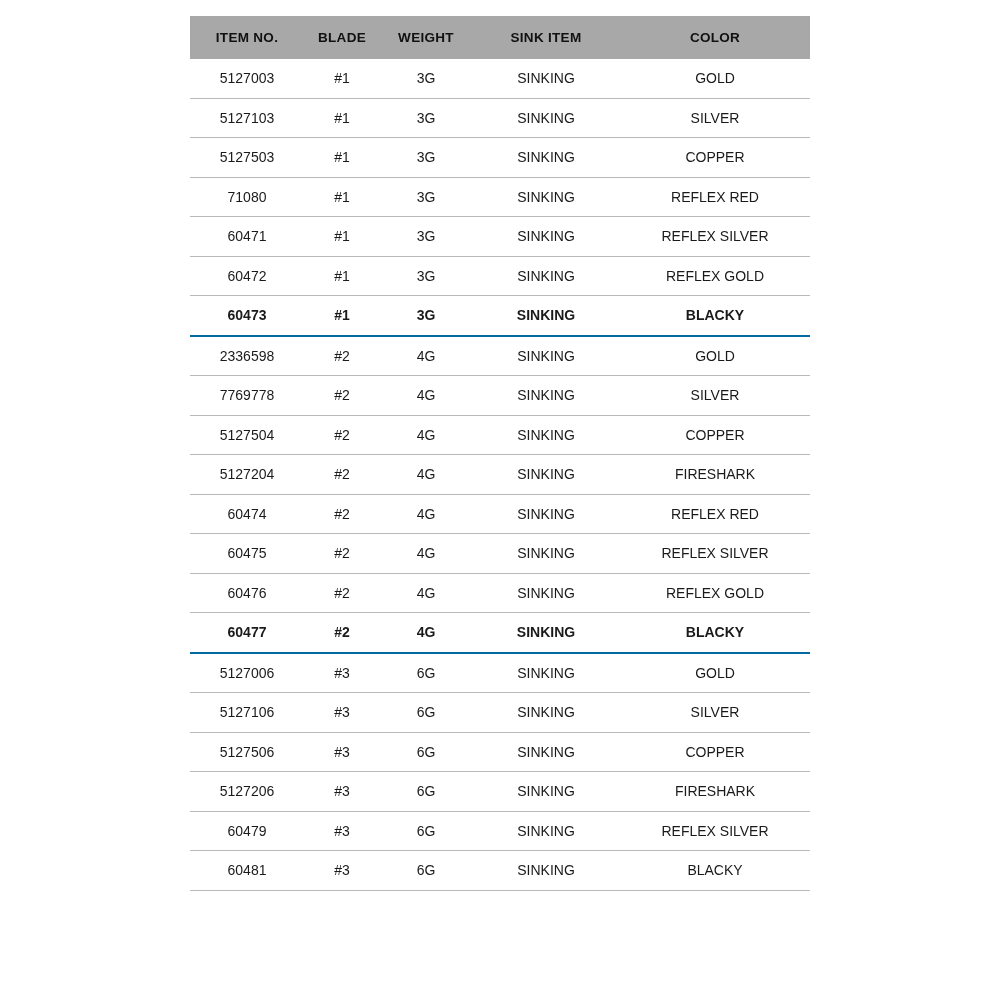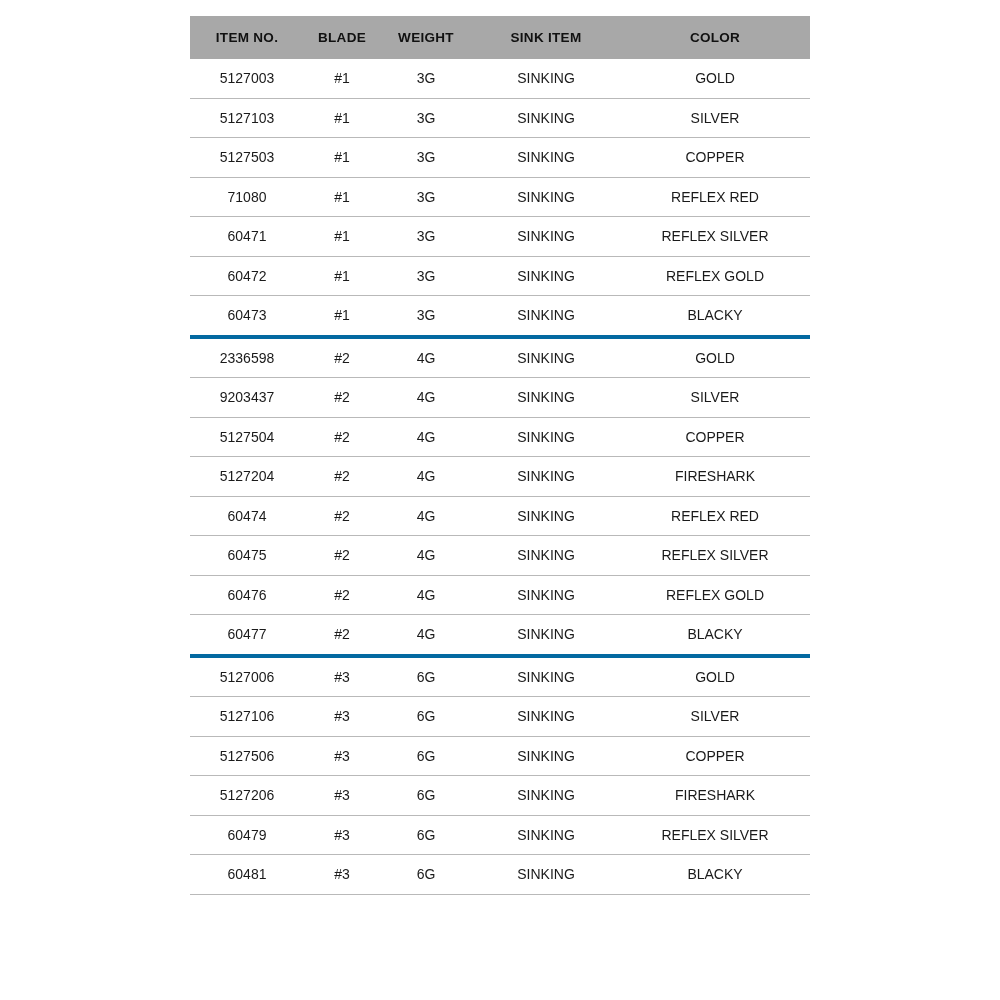--- a/index.html
+++ b/index.html
@@ -46,21 +46,22 @@
   table.spec td {
     font-size: 14px;
     color: #1a1a1a;
     height: 38.5px;
     padding: 0;
     text-align: center;
     border-bottom: 1px solid #b9b9b9;
     white-space: nowrap;
   }
   tr.group-end td {
-    border-bottom: 4px solid #0369a1;
+    border-bottom: 2px solid #0369a1;
+    font-weight: bold;
   }
   tr.last-row td {
     border-bottom: 1px solid #b9b9b9;
   }
   col.c-item { width: 114px; }
   col.c-blade { width: 76px; }
   col.c-weight { width: 92px; }
   col.c-sink { width: 148px; }
   col.c-color { width: 190px; }
 </style>
@@ -137,21 +138,21 @@
             <td>BLACKY</td>
           </tr>
           <tr>
             <td>2336598</td>
             <td>#2</td>
             <td>4G</td>
             <td>SINKING</td>
             <td>GOLD</td>
           </tr>
           <tr>
-            <td>9203437</td>
+            <td>7769778</td>
             <td>#2</td>
             <td>4G</td>
             <td>SINKING</td>
             <td>SILVER</td>
           </tr>
           <tr>
             <td>5127504</td>
             <td>#2</td>
             <td>4G</td>
             <td>SINKING</td>

